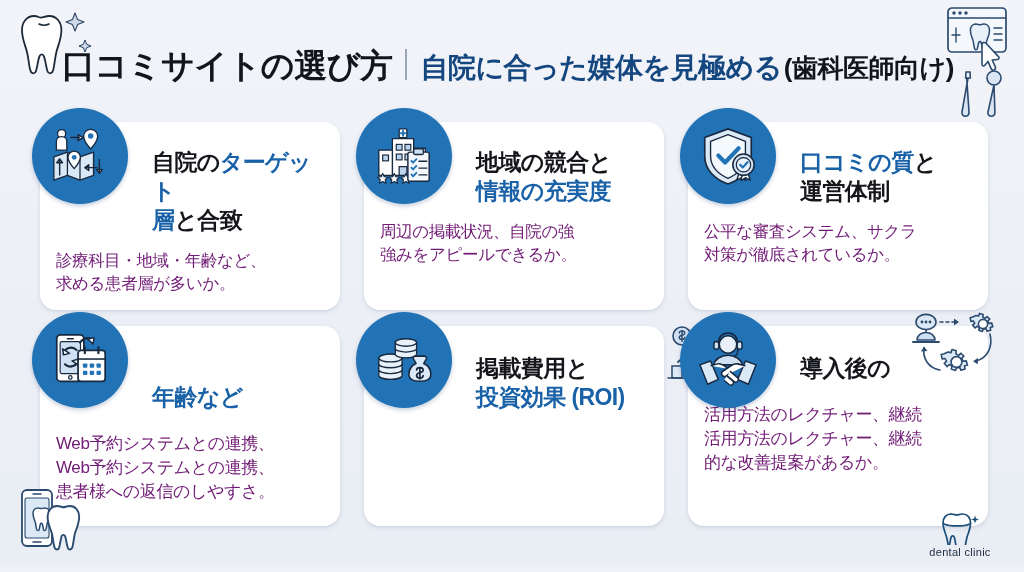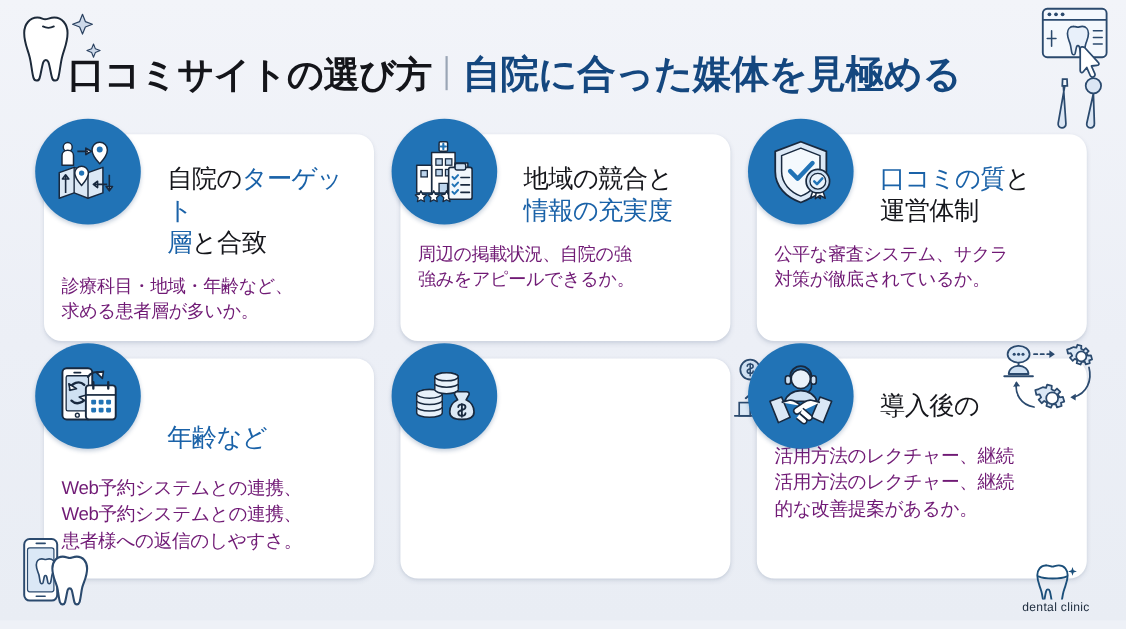--- a/index.html
+++ b/index.html
@@ -44,21 +44,21 @@
     letter-spacing: -0.5px;
   }
   .title-divider {
     display: inline-block;
     width: 2px; height: 31px;
     background: #9aa5b5;
     margin: 0 13px;
     position: relative; top: 3px;
   }
   .title-sub {
-    font-size: 35px;
+    font-size: 28px;
     font-weight: 700;
     color: #14477f;
     letter-spacing: -0.5px;
   }
   .title-tail {
     font-size: 26px;
     font-weight: 700;
     color: #14151a;
     letter-spacing: -0.5px;
     margin-left: 2px;
@@ -91,21 +91,21 @@
     box-shadow: 0 2px 4px rgba(20,60,110,.25);
     display: flex; align-items: center; justify-content: center;
     flex: none;
   }
   .icon-circle svg { width: 62px; height: 62px; display: block; }
 
   .card-head {
     margin-left: 96px;
     padding-top: 12px;
     font-size: 23px;
-    font-weight: 400;
+    font-weight: 700;
     line-height: 1.26;
     color: #15161b;
     letter-spacing: -0.6px;
   }
   .card-head .hl { color: #1a62a8; }
 
   .card-body {
     margin-top: 14px;
     font-size: 16.5px;
     font-weight: 400;
@@ -163,20 +163,21 @@
         <path d="M27 18c3 1.5 7 1.5 10 0" fill="none" stroke="#1d2a3a" stroke-width="1.6" stroke-linecap="round"></path>
         <path d="M63 7l2.6 6.6L72 16l-6.4 2.6L63 25l-2.6-6.4L54 16l6.4-2.4z" fill="#cdd9ea" stroke="#2b4261" stroke-width="1.1" stroke-linejoin="round"></path>
         <path d="M73 34l1.7 4.3L79 40l-4.3 1.7L73 46l-1.7-4.3L67 40l4.3-1.7z" fill="#cdd9ea" stroke="#2b4261" stroke-width="1" stroke-linejoin="round"></path>
       </svg>
     </div>
 
     <div class="title-row">
       <span class="title-main">口コミサイトの選び方</span>
       <span class="title-divider"></span>
       <span class="title-sub">自院に合った媒体を見極める</span>
+      <span class="title-tail">(歯科医師向け)</span>
     </div>
 
     <div class="browser-deco">
       <svg viewBox="0 0 84 118">
         <rect x="16" y="6" width="58" height="44" rx="4" fill="#f4f8fd" stroke="#2b4a6e" stroke-width="1.7"></rect>
         <path d="M16 16h58" stroke="#2b4a6e" stroke-width="1.5"></path>
         <circle cx="22" cy="11" r="1.7" fill="#2b4a6e"></circle>
         <circle cx="28" cy="11" r="1.7" fill="#2b4a6e"></circle>
         <circle cx="34" cy="11" r="1.7" fill="#2b4a6e"></circle>
         <path d="M44 22c-3.4 0-5.6 2.8-5.6 6.4 0 4.2 1.6 6.6 2.6 10 .7 2.6.9 6.2 1.6 8.2.5 1.5 2.2 1.6 2.7.2.6-2 .9-4.8 1.5-6.4.5-1.2 1.8-1.2 2.3 0 .6 1.6.9 4.4 1.5 6.4.5 1.4 2.2 1.3 2.7-.2.7-2 .9-5.6 1.6-8.2 1-3.4 2.6-5.8 2.6-10 0-3.6-2.2-6.4-5.6-6.4-1.9 0-2.9.7-4 .7s-2.1-.7-4-.7z" fill="#e8f0fa" stroke="#2b4a6e" stroke-width="1.5" stroke-linejoin="round"></path>
@@ -362,20 +363,24 @@
             <rect x="36" y="30" width="10" height="26"></rect>
             <rect x="50" y="20" width="11" height="36" fill="#9dc0e2"></rect>
           </g>
           <path d="M4 56h62" stroke="#2b4a6e" stroke-width="1.6" stroke-linecap="round"></path>
           <path d="M14 40l14-12 11 10L64 12" fill="none" stroke="#2b4a6e" stroke-width="1.8" stroke-linecap="round" stroke-linejoin="round"></path>
           <path d="M56 10h10v10" fill="none" stroke="#2b4a6e" stroke-width="1.8" stroke-linecap="round" stroke-linejoin="round"></path>
           <circle cx="18" cy="14" r="9" fill="#cfe0f2" stroke="#2b4a6e" stroke-width="1.6"></circle>
           <path d="M18 8.5v11M15.3 11c0-1.3 1.2-2 2.7-2s2.7.7 2.7 2-1.1 1.9-2.7 2.2-2.7.9-2.7 2.2 1.2 2 2.7 2 2.7-.7 2.7-2" fill="none" stroke="#2b4a6e" stroke-width="1.4" stroke-linecap="round"></path>
         </svg>
       </div>
+      <div class="card-head">
+        <span>掲載費用と</span><br>
+        <span class="hl">投資効果 (ROI)</span>
+      </div>
     </div>
 
     <div class="card row2">
       <div class="icon-circle">
         <svg viewBox="0 0 64 64">
           <circle cx="32" cy="16" r="9" fill="#e8f1fa" stroke="#18293f" stroke-width="1.6"></circle>
           <path d="M22 17v-3a10 10 0 0120 0v3" fill="none" stroke="#18293f" stroke-width="1.8" stroke-linecap="round"></path>
           <rect x="17.5" y="13" width="5" height="8" rx="2.4" fill="#cfe1f3" stroke="#18293f" stroke-width="1.5"></rect>
           <rect x="41.5" y="13" width="5" height="8" rx="2.4" fill="#cfe1f3" stroke="#18293f" stroke-width="1.5"></rect>
           <path d="M42 21v3a7 7 0 01-7 5" fill="none" stroke="#18293f" stroke-width="1.5" stroke-linecap="round"></path>

